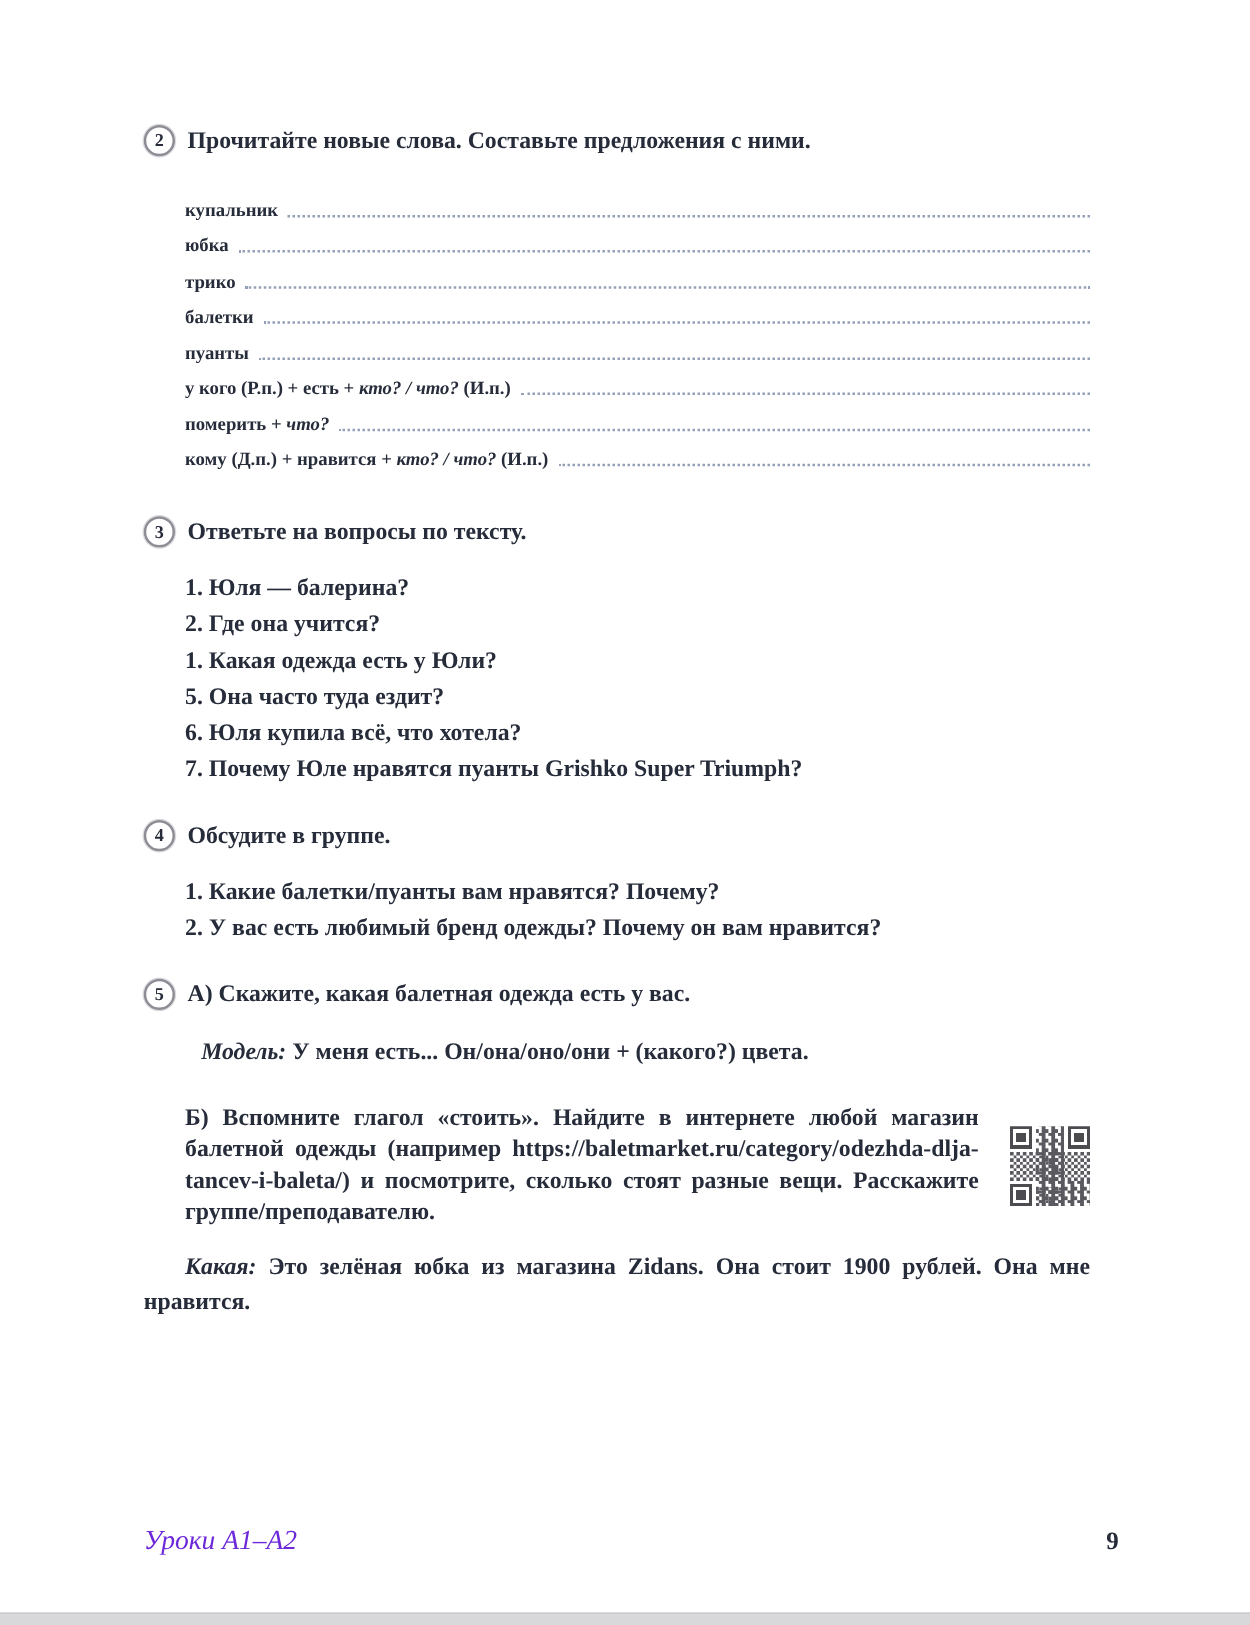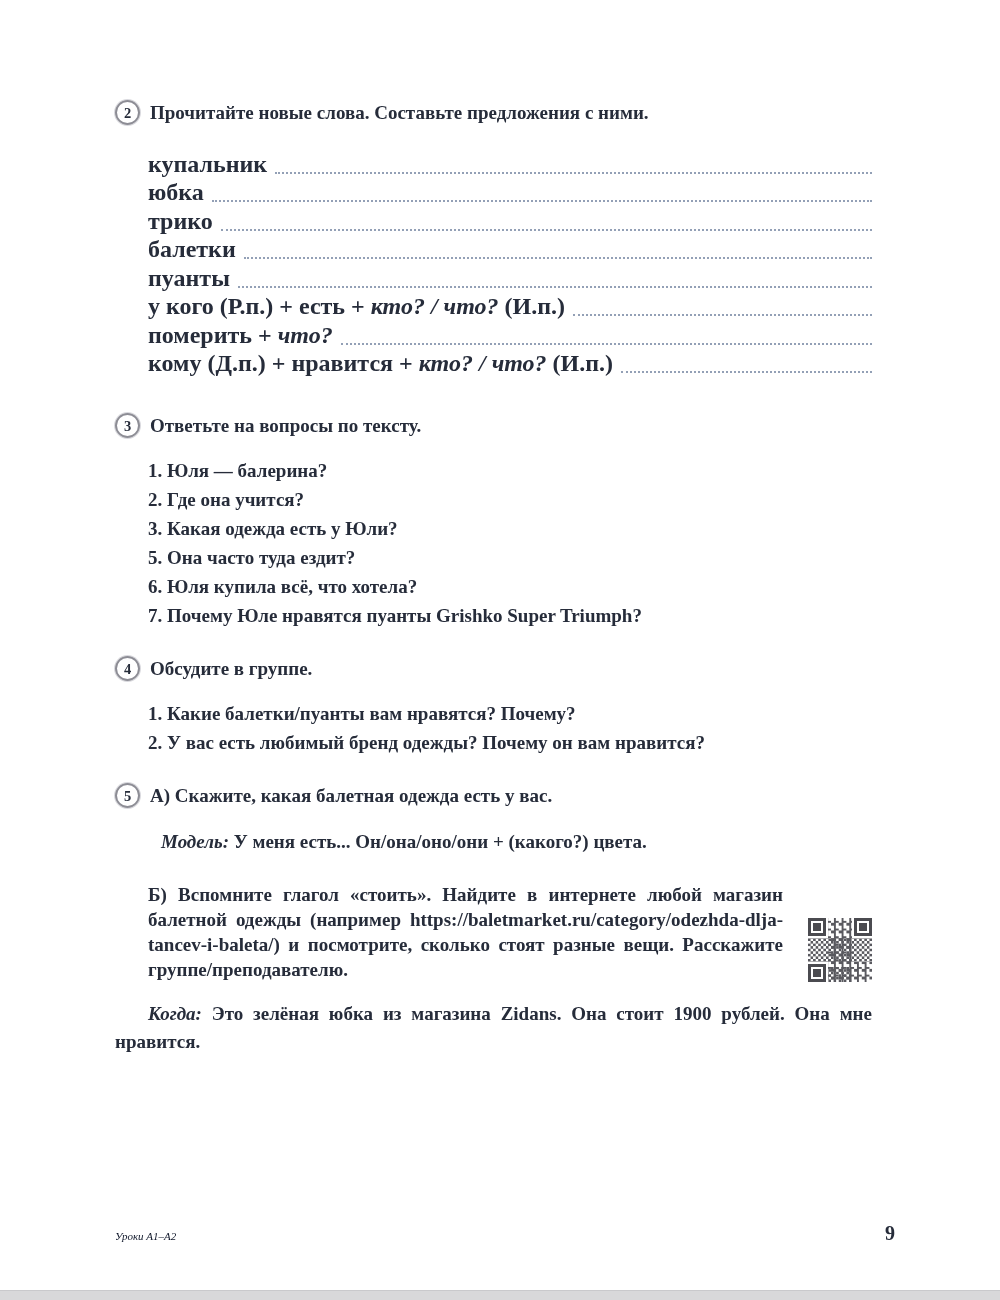--- a/index.html
+++ b/index.html
@@ -31,21 +31,21 @@
     display:flex;align-items:center;justify-content:center;
     font-size:14.5px;font-weight:bold;color:#262c3a;
     box-shadow:0 0 0 1px #d9d9de;
   }
   .ex-body{margin-left:33px;}
   
   .vocab{margin-top:24px;}
   .vocab-row{
     display:flex;align-items:flex-end;
     height:28.5px;
-    font-size:24px;font-weight:bold;
+    font-size:15px;font-weight:bold;
     white-space:nowrap;
     text-align:center;
   }
   .vocab-row i{font-style:italic;}
   .dots{
     flex:1 1 auto;
     margin-left:8px;margin-bottom:4px;
     border-bottom:2px dotted #93a0b6;
     min-width:40px;
   }
@@ -56,21 +56,21 @@
   .mt-ex4{margin-top:26px;}
   .mt-ex5{margin-top:26px;}
   .qlist-wrap{margin-top:18px;}
   
   .model-line{
     margin-top:22px;
     font-size:19px;font-weight:bold;line-height:24px;margin-left:13px;
   }
   .model-line .lbl{font-style:italic;}
   .section-b{
-    display:flex;align-items:flex-end;
+    display:flex;align-items:center;
     margin-top:28px;
   }
   .b-text{
     margin:0;
     width:642px;
     font-size:19px;font-weight:bold;line-height:25px;
     text-align:justify;
     overflow-wrap:break-word;
   }
   .qr-box{
@@ -86,21 +86,21 @@
     text-indent:33px;
   }
   .example .lbl{font-style:italic;}
   
   .footer{
     position:absolute;
     left:115px;right:105px;bottom:55px;
     display:flex;justify-content:space-between;align-items:baseline;
   }
   .footer-left{
-    font-style:italic;font-size:11px;color:#0f172a;
+    font-style:italic;font-size:22px;color:#6d28d9;
   }
   .footer-page{
     font-weight:bold;font-size:20px;color:#262c3a;
   }
   .bottom-strip{
     position:absolute;left:0;right:0;bottom:0;height:9px;
     background:#d8d8da;
     border-top:1px solid #c9c9cc;
   }
   .pad-top{height:100px;}
@@ -151,21 +151,21 @@
       </div>
     </div>
 
     <div class="ex-header mt-ex3">
       <span class="circ">3</span>
       <span>Ответьте на вопросы по тексту.</span>
     </div>
     <div class="ex-body qlist qlist-wrap">
       <div>1. Юля — балерина?</div>
       <div>2. Где она учится?</div>
-      <div>3. Какая одежда есть у Юли?</div>
+      <div>1. Какая одежда есть у Юли?</div>
       <div>5. Она часто туда ездит?</div>
       <div>6. Юля купила всё, что хотела?</div>
       <div>7. Почему Юле нравятся пуанты Grishko Super Triumph?</div>
     </div>
 
     <div class="ex-header mt-ex4">
       <span class="circ">4</span>
       <span>Обсудите в группе.</span>
     </div>
     <div class="ex-body qlist qlist-wrap">
@@ -213,21 +213,21 @@
             </g>
             <g>
               <rect x="0" y="18" width="7" height="7" fill="#4b4b50"></rect>
               <rect x="1" y="19" width="5" height="5" fill="#ffffff"></rect>
               <rect x="2" y="20" width="3" height="3" fill="#4b4b50"></rect>
             </g>
           </svg>
         </div>
       </div>
       <p class="example">
-        <span class="lbl">Когда:</span><span> Это зелёная юбка из магазина Zidans. Она стоит 1900 рублей. Она мне нравится.</span>
+        <span class="lbl">Какая:</span><span> Это зелёная юбка из магазина Zidans. Она стоит 1900 рублей. Она мне нравится.</span>
       </p>
     </div>
   </div>
 
   <div class="footer">
     <span class="footer-left">Уроки А1–А2</span>
     <span class="footer-page">9</span>
   </div>
 
   <div class="bottom-strip"></div>

